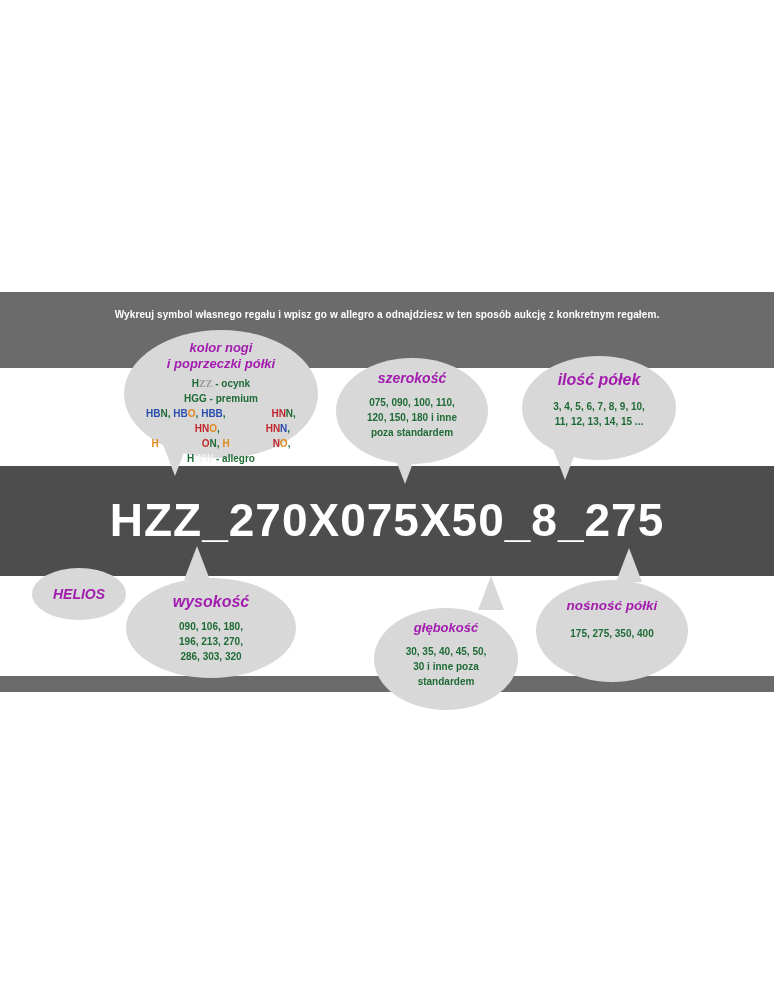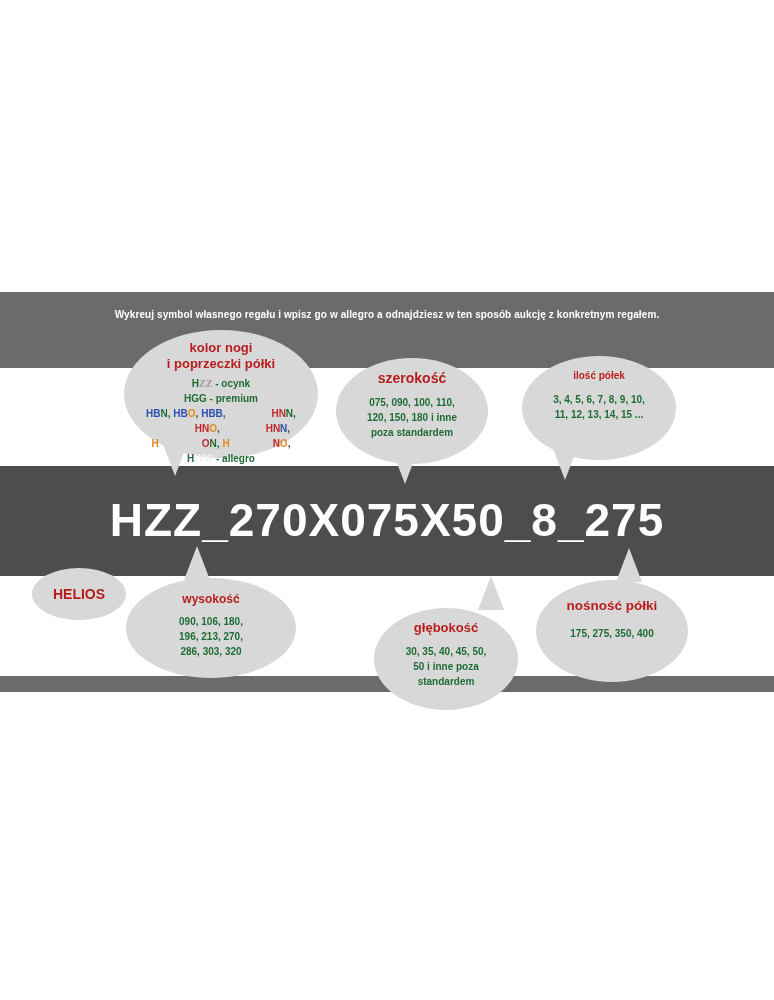--- a/index.html
+++ b/index.html
@@ -87,23 +87,24 @@
   
   .bubble {
     position: absolute;
     background: #d8d8d8;
     border-radius: 50% / 50%;
     text-align: center;
     color: #1f6b36;
     box-sizing: border-box;
   }
   .bubble .title {
-    color: #b91c1c;
+    color: #a21caf;
     font-weight: bold;
     line-height: 1.2;
+    font-style: italic;
   }
   .bubble .body {
     color: #1f6b36;
     font-weight: bold;
     line-height: 1.45;
   }
   
   .tail {
     position: absolute;
     width: 0;
@@ -134,35 +135,35 @@
     padding-top: 12px;
   }
   #b-szer .title { font-size: 14px; }
   #b-szer .body { font-size: 10px; margin-top: 8px; line-height: 1.5; }
   #b-szer .tail { left: 56px; top: 92px; }
 
   #b-ilosc {
     left: 522px; top: 356px; width: 154px; height: 104px;
     padding-top: 14px;
   }
-  #b-ilosc .title { font-size: 10px; }
+  #b-ilosc .title { font-size: 16px; }
   #b-ilosc .body { font-size: 10px; margin-top: 10px; line-height: 1.5; }
   #b-ilosc .tail { left: 30px; top: 90px; }
 
   #b-helios {
     left: 32px; top: 568px; width: 94px; height: 52px;
     display: flex; align-items: center; justify-content: center;
   }
   #b-helios .title { font-size: 14px; }
 
   #b-wys {
     left: 126px; top: 578px; width: 170px; height: 100px;
     padding-top: 14px;
   }
-  #b-wys .title { font-size: 12px; }
+  #b-wys .title { font-size: 16px; }
   #b-wys .body { font-size: 10px; margin-top: 8px; line-height: 1.5; }
   #b-wys .tail { left: 58px; top: -32px; }
 
   #b-glab {
     left: 374px; top: 608px; width: 144px; height: 102px;
     padding-top: 12px;
   }
   #b-glab .title { font-size: 13px; }
   #b-glab .body { font-size: 10px; margin-top: 8px; line-height: 1.5; }
   #b-glab .tail { left: 104px; top: -32px; }
@@ -253,21 +254,21 @@
       <div>196, 213, 270,</div>
       <div>286, 303, 320</div>
     </div>
     <div class="tail tail-up"></div>
   </div>
 
   <div class="bubble" id="b-glab">
     <div class="title">głębokość</div>
     <div class="body">
       <div>30, 35, 40, 45, 50,</div>
-      <div>50 i inne poza</div>
+      <div>30 i inne poza</div>
       <div>standardem</div>
     </div>
     <div class="tail tail-up"></div>
   </div>
 
   <div class="bubble" id="b-nos">
     <div class="title">nośność półki</div>
     <div class="body">
       <div>175, 275, 350, 400</div>
     </div>

